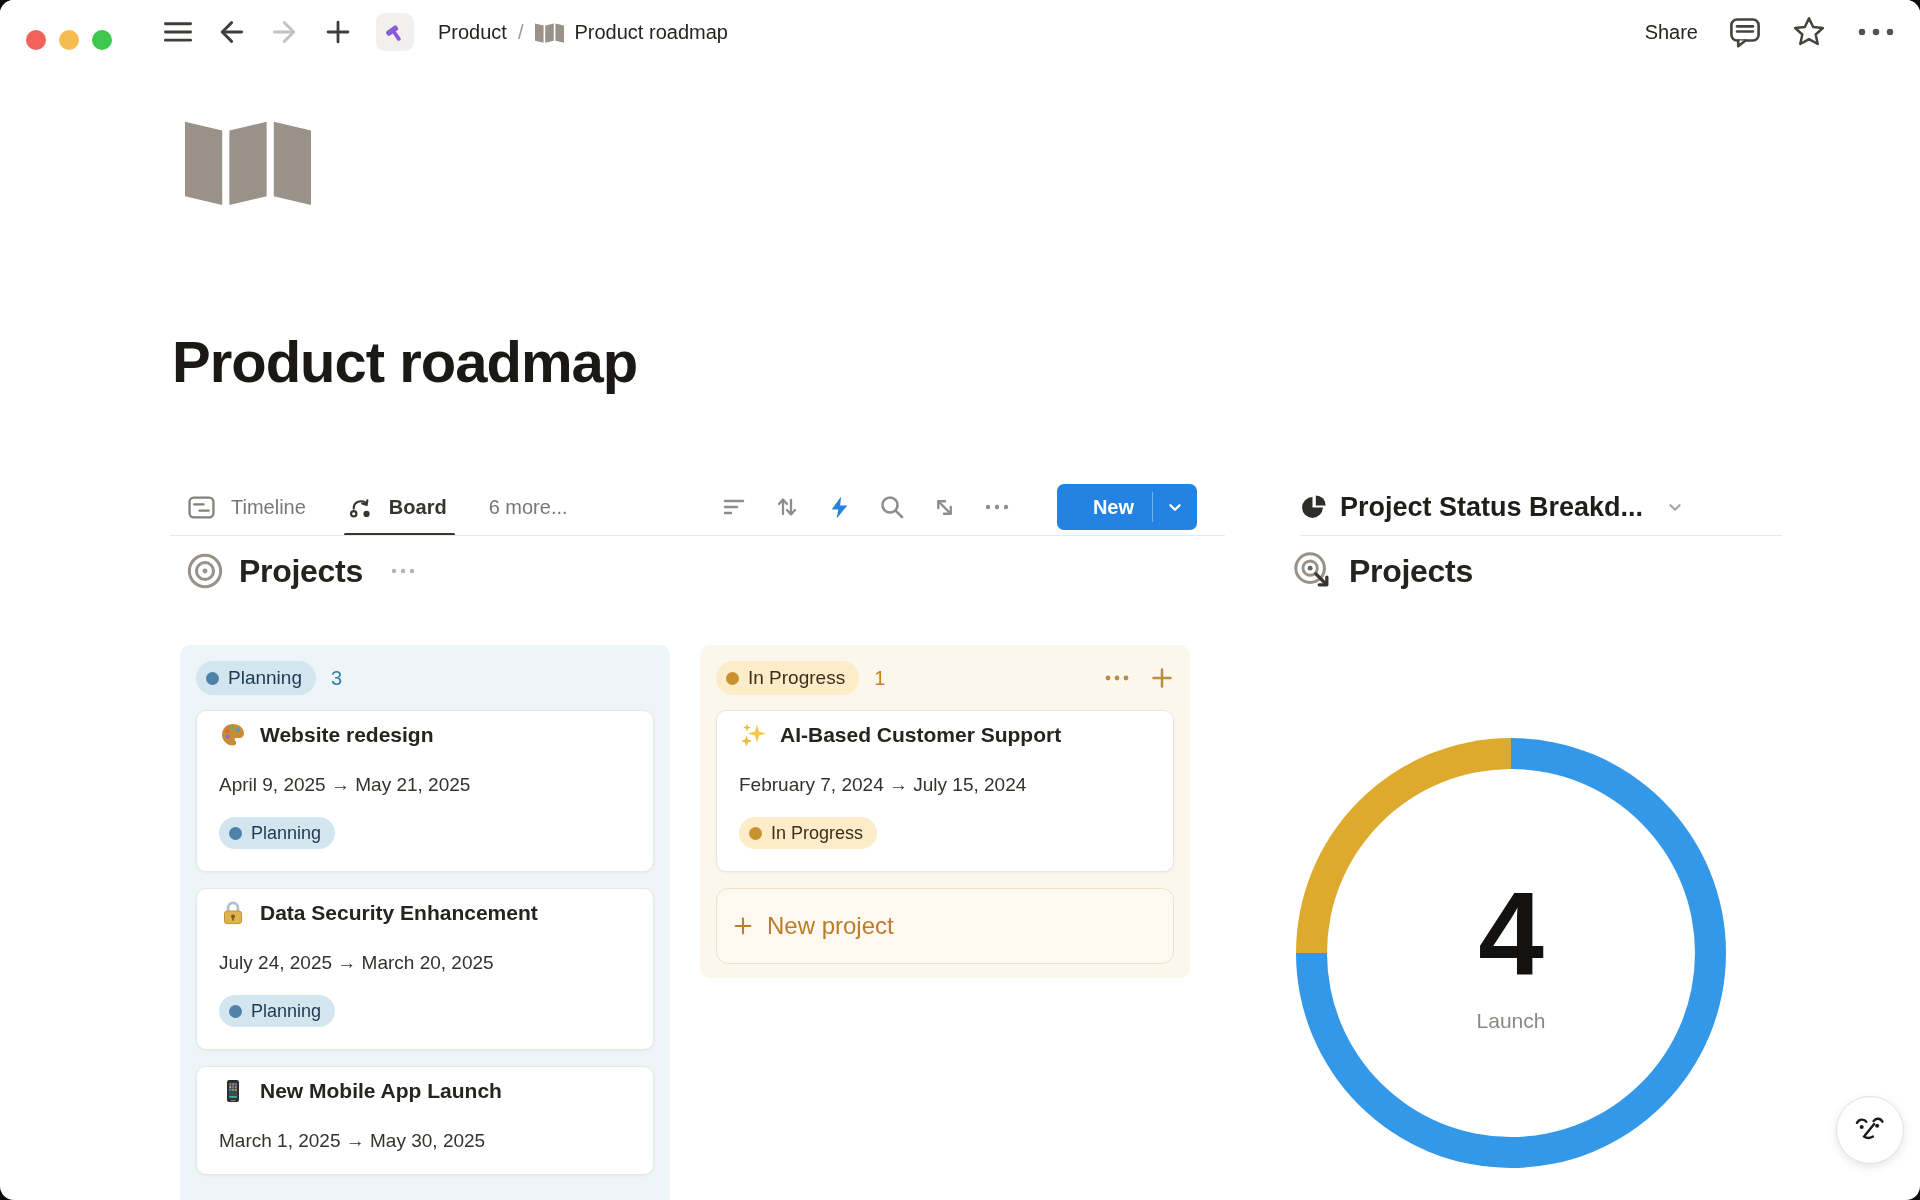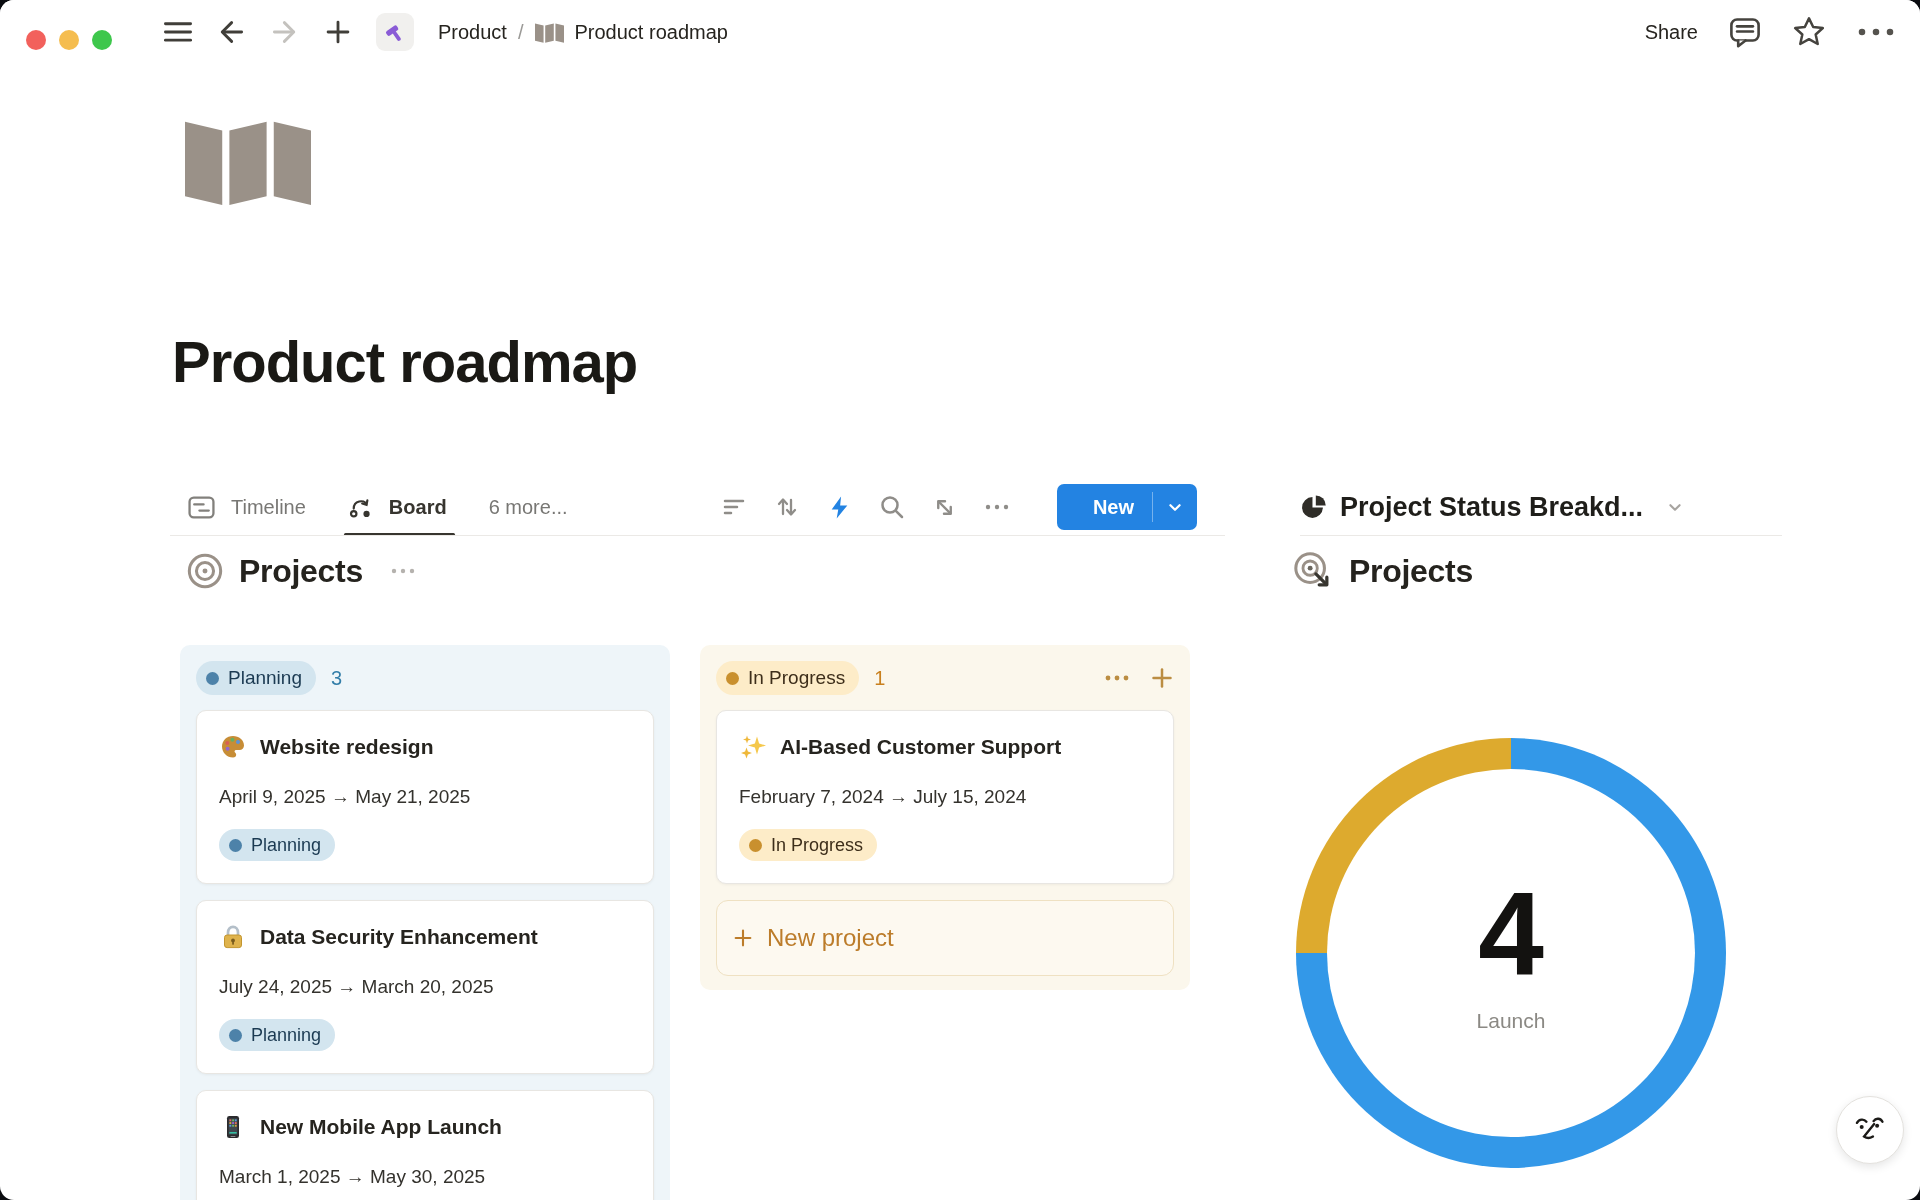--- a/index.html
+++ b/index.html
@@ -58,21 +58,21 @@
   .pill{display:inline-flex;align-items:center;gap:9px;border-radius:999px;padding:0 14px 0 10px;height:34px;font-size:19px;font-weight:500;}
   .pill .dot{width:13px;height:13px;border-radius:50%;}
   .pill.blue{background:#d3e5ef;color:#1b3a52;}
   .pill.blue .dot{background:#4d82a9;}
   .pill.yellow{background:#fdecc8;color:#3d2e1a;}
   .pill.yellow .dot{background:#c9902e;}
   .count{font-size:20px;}
   .count.blue{color:#337ea9;}
   .count.yellow{color:#c9801e;}
   .cards{display:flex;flex-direction:column;gap:16px;}
-  .card{background:#fff;border:1px solid #e8e6e2;border-radius:10px;padding:22px 22px 22px 22px;box-shadow:0 1px 3px rgba(15,15,15,.05);}
+  .card{background:#fff;border:1px solid #e8e6e2;border-radius:10px;padding:10px 22px 22px 22px;box-shadow:0 1px 3px rgba(15,15,15,.05);}
   .card .trow{display:flex;align-items:center;gap:13px;}
   .card .ctitle{font-size:21px;font-weight:700;color:#26241f;}
   .card .cdate{margin-top:25px;font-size:19px;color:#34322d;}
   .card .pill{margin-top:21px;height:32px;font-size:18px;}
   .new-project{margin-top:16px;height:76px;border:1px solid #efe1c2;background:rgba(253,250,243,.65);border-radius:12px;display:flex;align-items:center;gap:13px;padding-left:15px;color:#bc7c2a;font-size:24px;font-weight:500;box-sizing:border-box;}
 
   
   .donut{position:absolute;left:1296px;top:738px;width:430px;height:430px;border-radius:50%;}
   .donut-hole{position:absolute;inset:31px;background:#fff;border-radius:50%;display:flex;flex-direction:column;align-items:center;justify-content:center;}
   .donut-num{font-size:118px;font-weight:600;line-height:1.05;color:#131210;}

